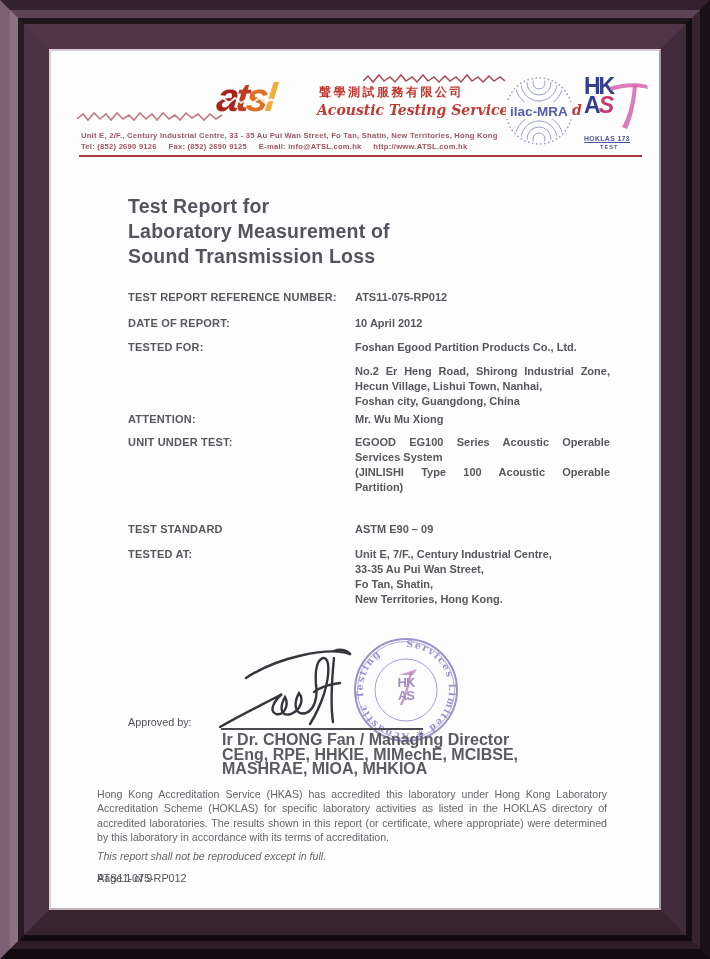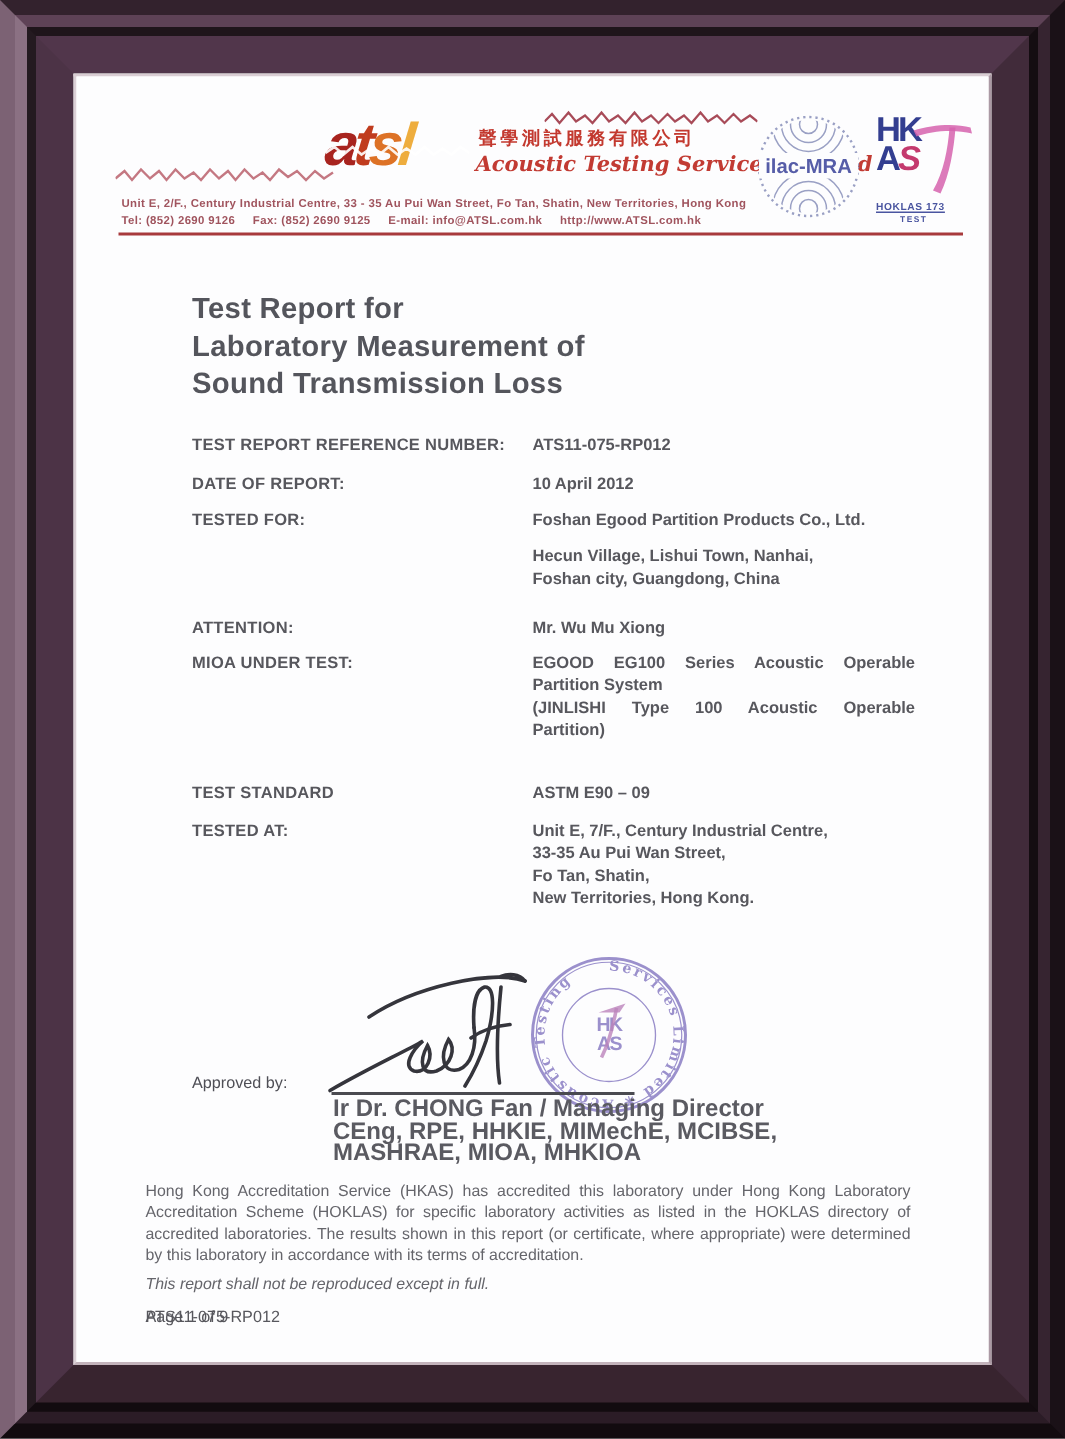--- a/index.html
+++ b/index.html
@@ -141,35 +141,36 @@
         </div>
     </div>
     <div class="frow" style="top:289px">
       <div class="flabel">TESTED FOR:</div>
       <div class="fvalue">
           <div>Foshan Egood Partition Products Co., Ltd.</div>
         </div>
     </div>
     <div class="frow" style="top:313px">
       <div class="fvalue">
+        <div class="just">No.2 Er Heng Road, Shirong Industrial Zone,</div>
         <div>Hecun Village, Lishui Town, Nanhai,</div>
         <div>Foshan city, Guangdong, China</div>
       </div>
     </div>
     <div class="frow" style="top:361px">
       <div class="flabel">ATTENTION:</div>
       <div class="fvalue">
           <div>Mr. Wu Mu Xiong</div>
         </div>
     </div>
     <div class="frow" style="top:384px">
-      <div class="flabel">MIOA UNDER TEST:</div>
+      <div class="flabel">UNIT UNDER TEST:</div>
       <div class="fvalue">
         <div class="just">EGOOD EG100 Series Acoustic Operable</div>
-        <div>Partition System</div>
+        <div>Services System</div>
         <div class="just">(JINLISHI Type 100 Acoustic Operable</div>
         <div>Partition)</div>
       </div>
     </div>
     <div class="frow" style="top:471px">
       <div class="flabel">TEST STANDARD</div>
       <div class="fvalue">
           <div>ASTM E90 – 09</div>
         </div>
     </div>

